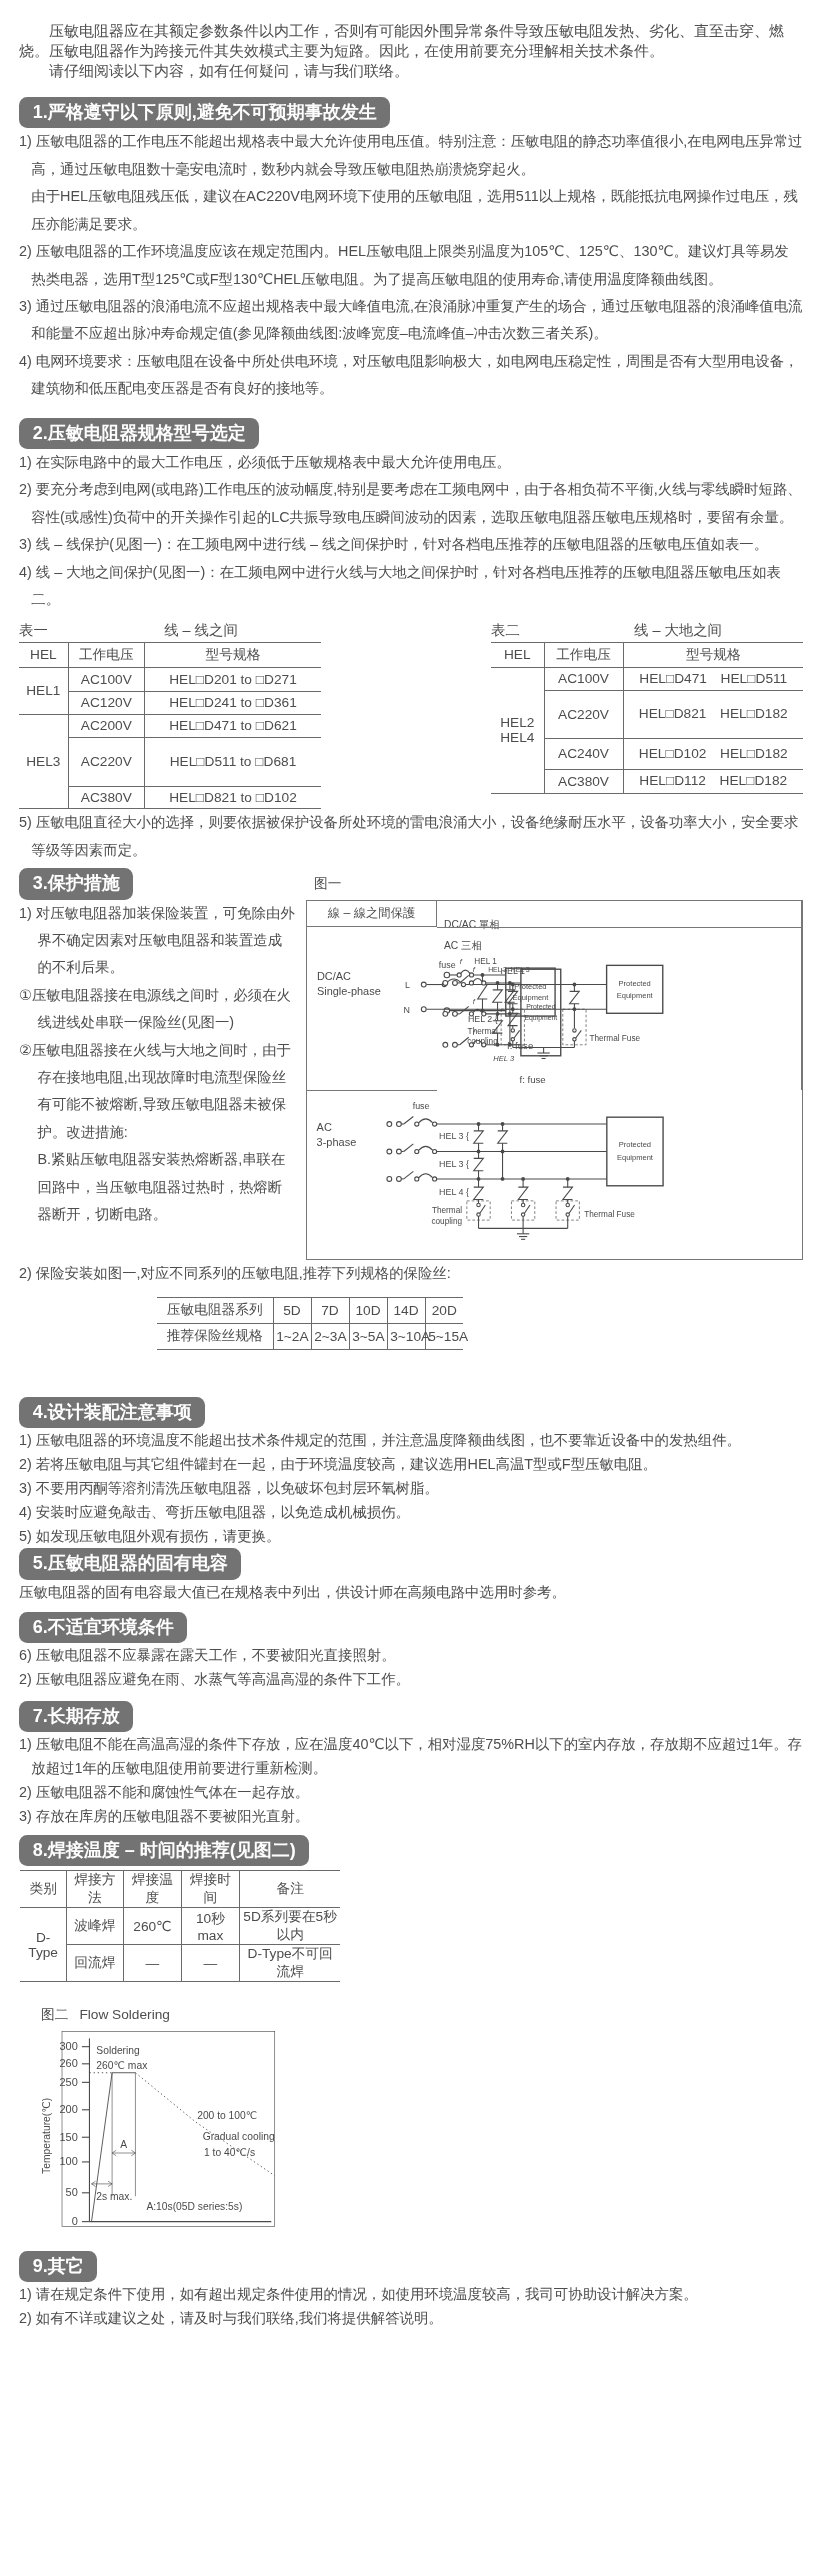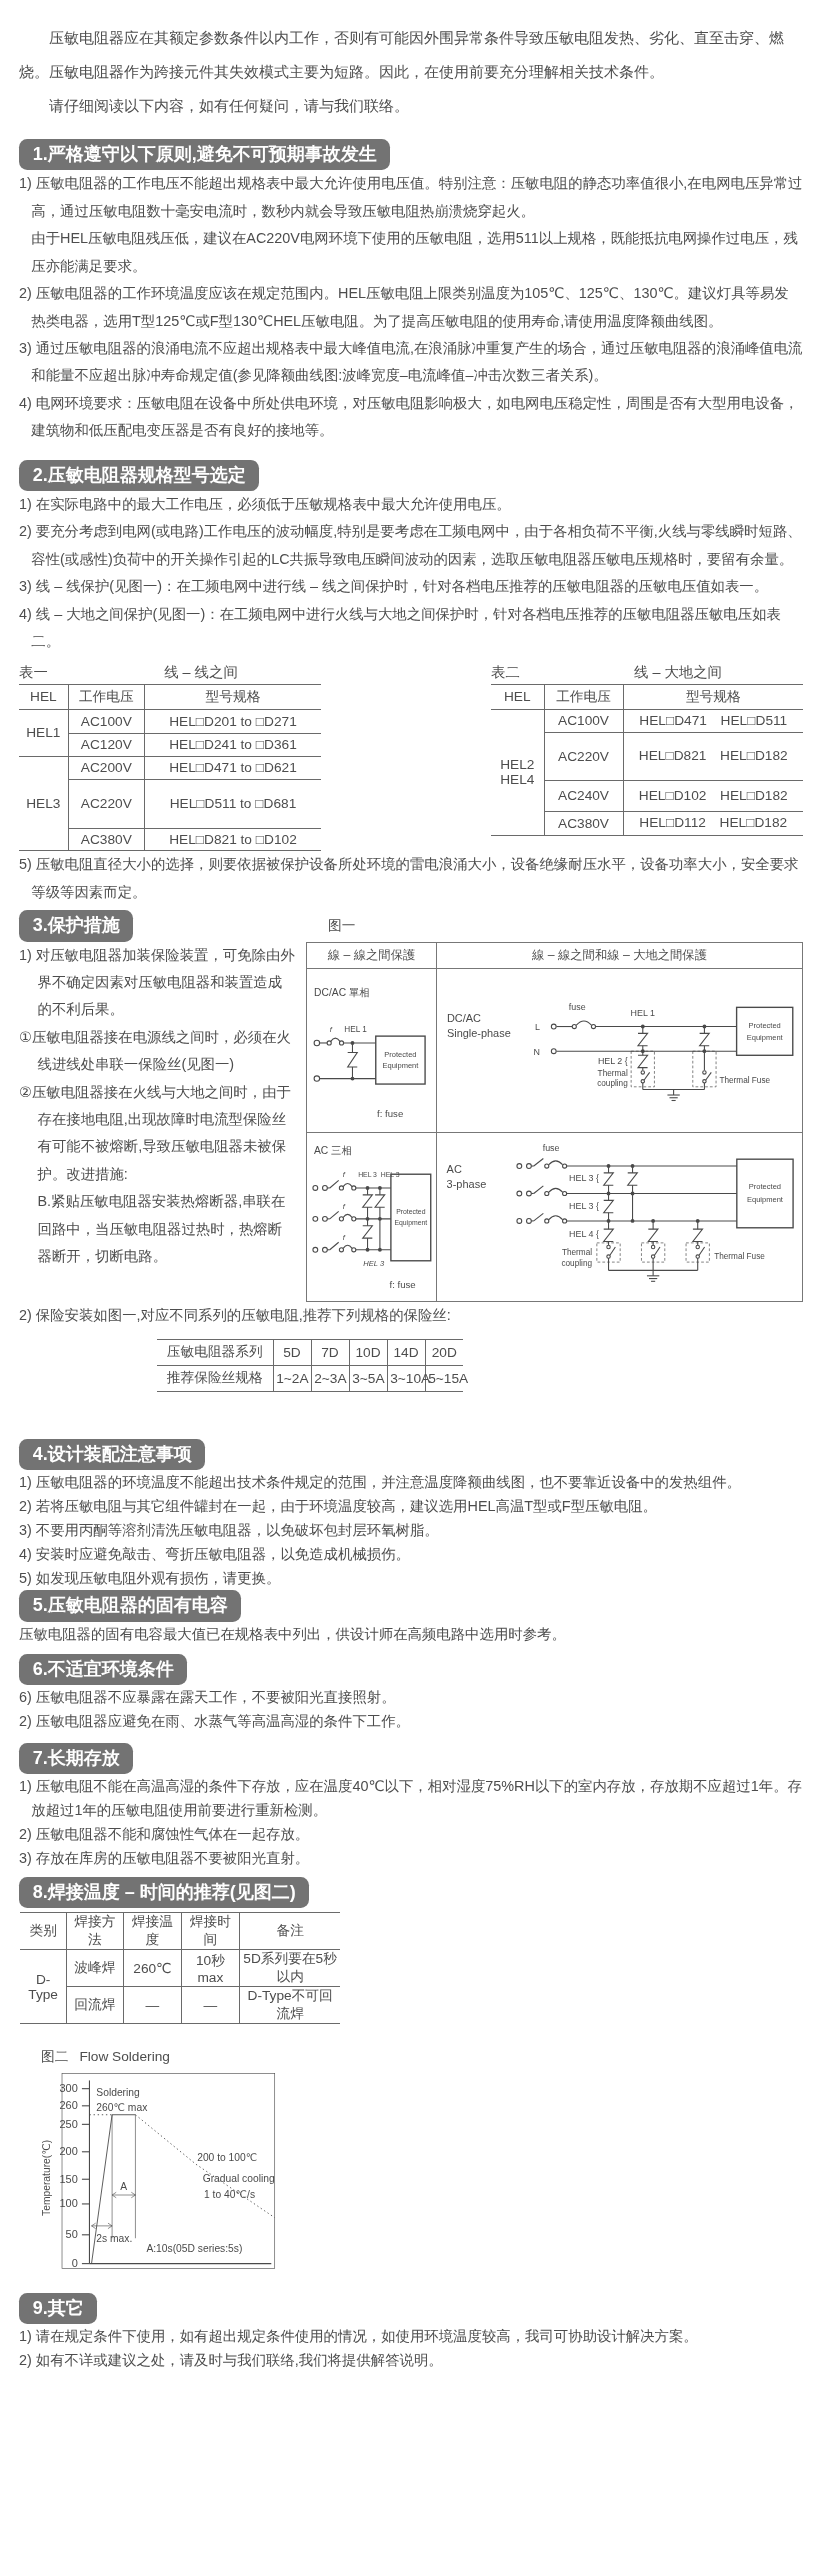--- a/index.html
+++ b/index.html
@@ -1,19 +1,19 @@
 <!DOCTYPE html>
 <html style="font-size:11px"><head>
 <meta charset="utf-8">
 <style>
   html,body{margin:0;padding:0;background:#ffffff;}
   .page{position:relative;width:822px;height:2576px;background:#fff;overflow:hidden;
         font-family:"Liberation Sans","DejaVu Sans",sans-serif;color:#4d4d4d;}
   .content{padding:20.6px 19px 0 19px;}
-  p.intro{margin:0;font-size:15px;line-height:34px;text-indent:2em;}
+  p.intro{margin:0;font-size:15px;line-height:20px;text-indent:2em;}
   .pill{display:inline-block;background:#737373;color:#fff;font-weight:bold;font-size:18px;
         line-height:31.5px;padding:0 13.7px;border-radius:8.2px;}
   .mt24{margin-top:16.4px}.mt22{margin-top:15px}.mt18{margin-top:12.3px}.mt16{margin-top:11px}
   .mt14{margin-top:9.6px}.mt12{margin-top:8.2px}.mt9{margin-top:6.2px}.mt6{margin-top:4.1px}
   .mt8{margin-top:5.5px}.mt25{margin-top:17px}.mt34{margin-top:23px}.mt68{margin-top:47px}.mt0{margin-top:0}
   .item{font-size:14.4px;line-height:27.4px;padding-left:12.3px;text-indent:-12.3px;margin:0;}
   .subpar{font-size:14.4px;line-height:27.4px;padding-left:12.3px;margin:0;}
   .item2{font-size:14.4px;line-height:24px;padding-left:12.3px;text-indent:-12.3px;margin:0;}
   .plain{font-size:14.4px;line-height:24px;margin:0;}
   
@@ -26,21 +26,21 @@
   .tabrow{display:flex;align-items:flex-start;justify-content:space-between;}
   .tblock .cap{display:flex;font-size:14.4px;line-height:23px;}
   .tblock .cap .clabel{width:62px;}
   .tblock .cap .ctitle{flex:1;text-align:center;}
   
   .s3row{display:flex;align-items:flex-start;}
   .s3left{width:288px;}
   .s3left .item{padding-left:18.5px;text-indent:-18.5px;line-height:27.4px;}
   .s3left .itemAB{font-size:14.4px;line-height:27.4px;padding-left:18.5px;margin:0;}
   .s3right{flex:1;margin-left:10.3px;}
-  .figlabel{font-size:13.7px;line-height:31.5px;margin-left:22px;}
+  .figlabel{font-size:13.7px;line-height:31.5px;margin-left:8px;}
   .fig1{width:495px;border:0.7px solid #777;}
   .fgrid{display:grid;grid-template-columns:130px 1fr;grid-template-rows:26px 163px 169px;}
   .fh{display:flex;align-items:center;justify-content:center;font-size:12.3px;border-bottom:0.7px solid #777;}
   .bR{border-right:0.7px solid #777;} .bT{border-top:0.7px solid #777;}
   .fc{position:relative;}
   svg text{fill:#4a4a4a;font-family:"Liberation Sans","DejaVu Sans",sans-serif;}
   .w{stroke:#4a4a4a;stroke-width:1.6;fill:none;}
   .thin{stroke:#4a4a4a;stroke-width:0.9;fill:none;}
   .dash{stroke:#4a4a4a;stroke-width:1;fill:none;stroke-dasharray:4,3;}
   .dot2{stroke:#4a4a4a;stroke-width:1.3;fill:none;stroke-dasharray:2,4;}
@@ -171,21 +171,20 @@
       <div class="item mt14">1) 对压敏电阻器加装保险装置，可免除由外界不确定因素对压敏电阻器和装置造成的不利后果。</div>
       <div class="item">①压敏电阻器接在电源线之间时，必须在火线进线处串联一保险丝(见图一)</div>
       <div class="item">②压敏电阻器接在火线与大地之间时，由于存在接地电阻,出现故障时电流型保险丝有可能不被熔断,导致压敏电阻器未被保护。改进措施:</div>
       <div class="itemAB">B.紧贴压敏电阻器安装热熔断器,串联在回路中，当压敏电阻器过热时，热熔断器断开，切断电路。</div>
     </div>
     <div class="s3right">
       <div class="figlabel">图一</div>
       <div class="fig1">
         <div class="fgrid">
           <div class="fh bR">線 – 線之間保護</div>
-          <div class="fh">線 – 線之間和線 – 大地之間保護</div>
 
           <div class="fc bR">
             <svg viewBox="0 0 189 238" width="130" height="163">
               <text x="10" y="40" class="ft15">DC/AC 單相</text>
               <circle cx="14" cy="108" r="4" class="term"></circle>
               <line x1="18" y1="108" x2="29" y2="108" class="w"></line>
               <circle cx="32" cy="108" r="3" class="term"></circle>
               <path d="M34,106 Q41,96 48,106" class="w"></path>
               <circle cx="50" cy="108" r="3" class="term"></circle>
               <line x1="53" y1="108" x2="100" y2="108" class="w"></line>

